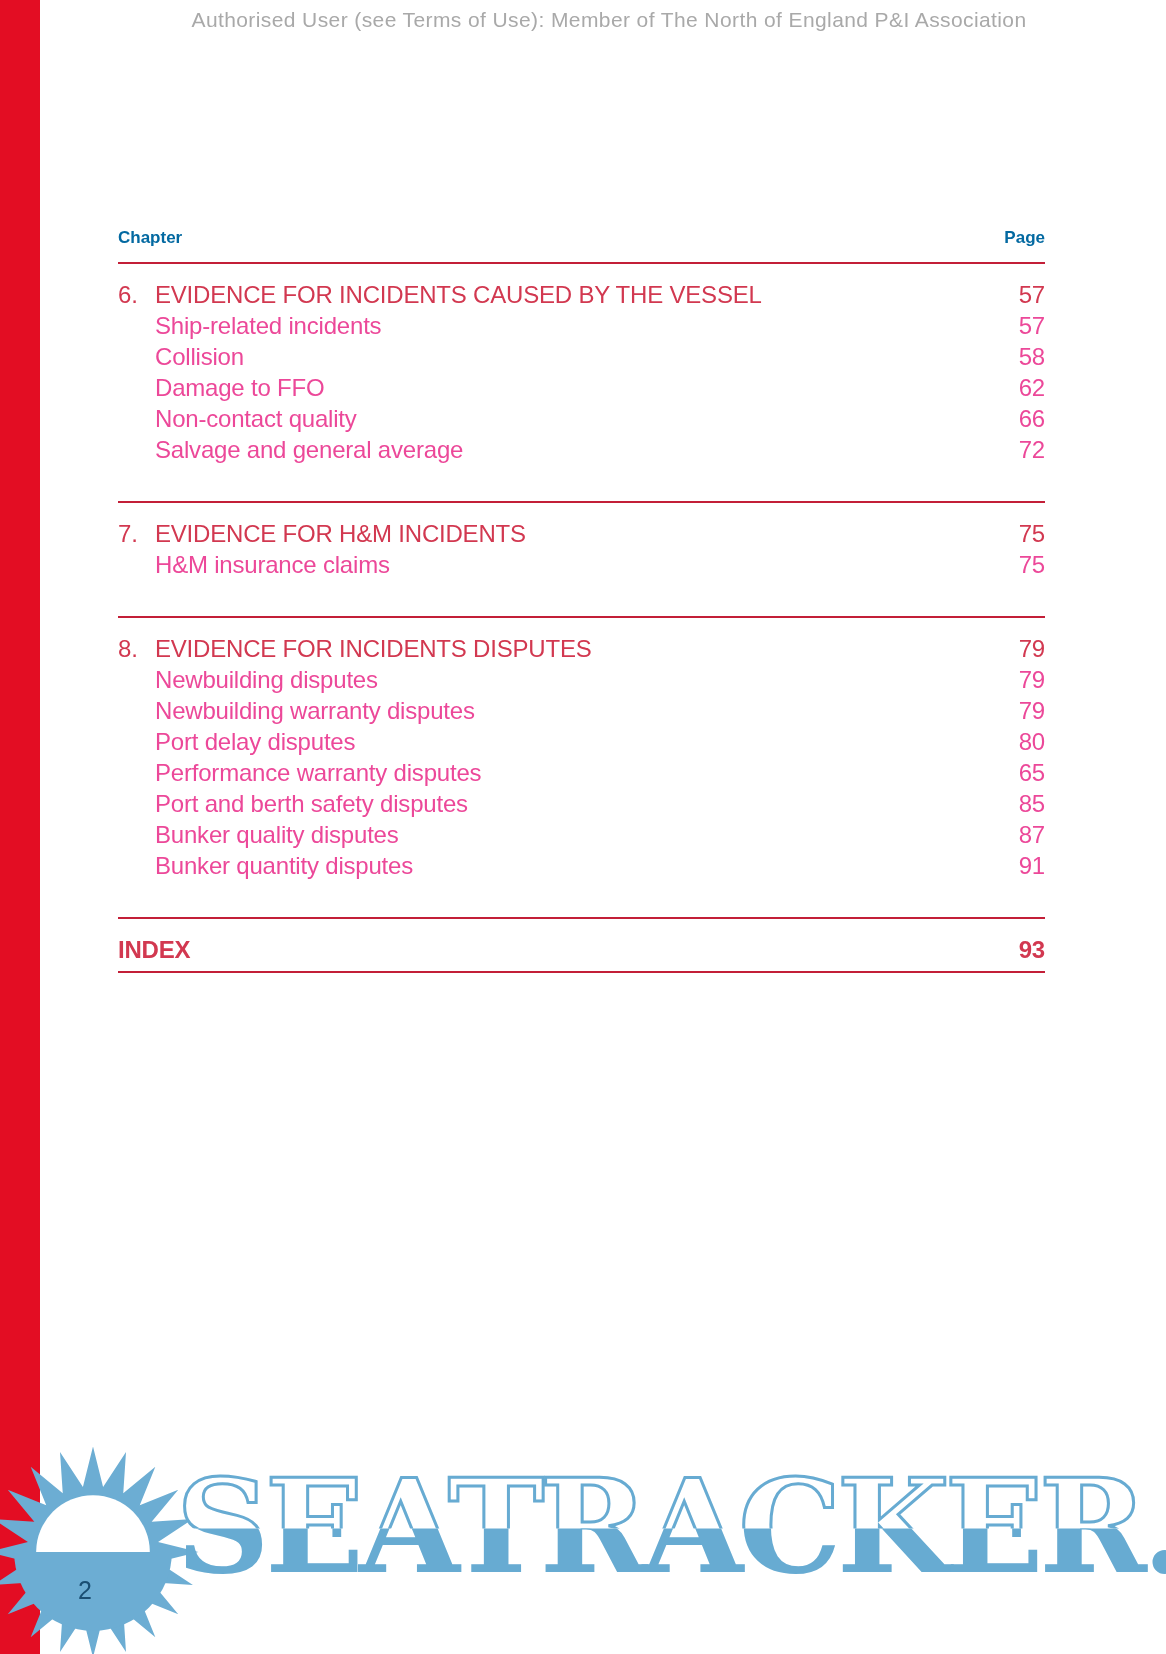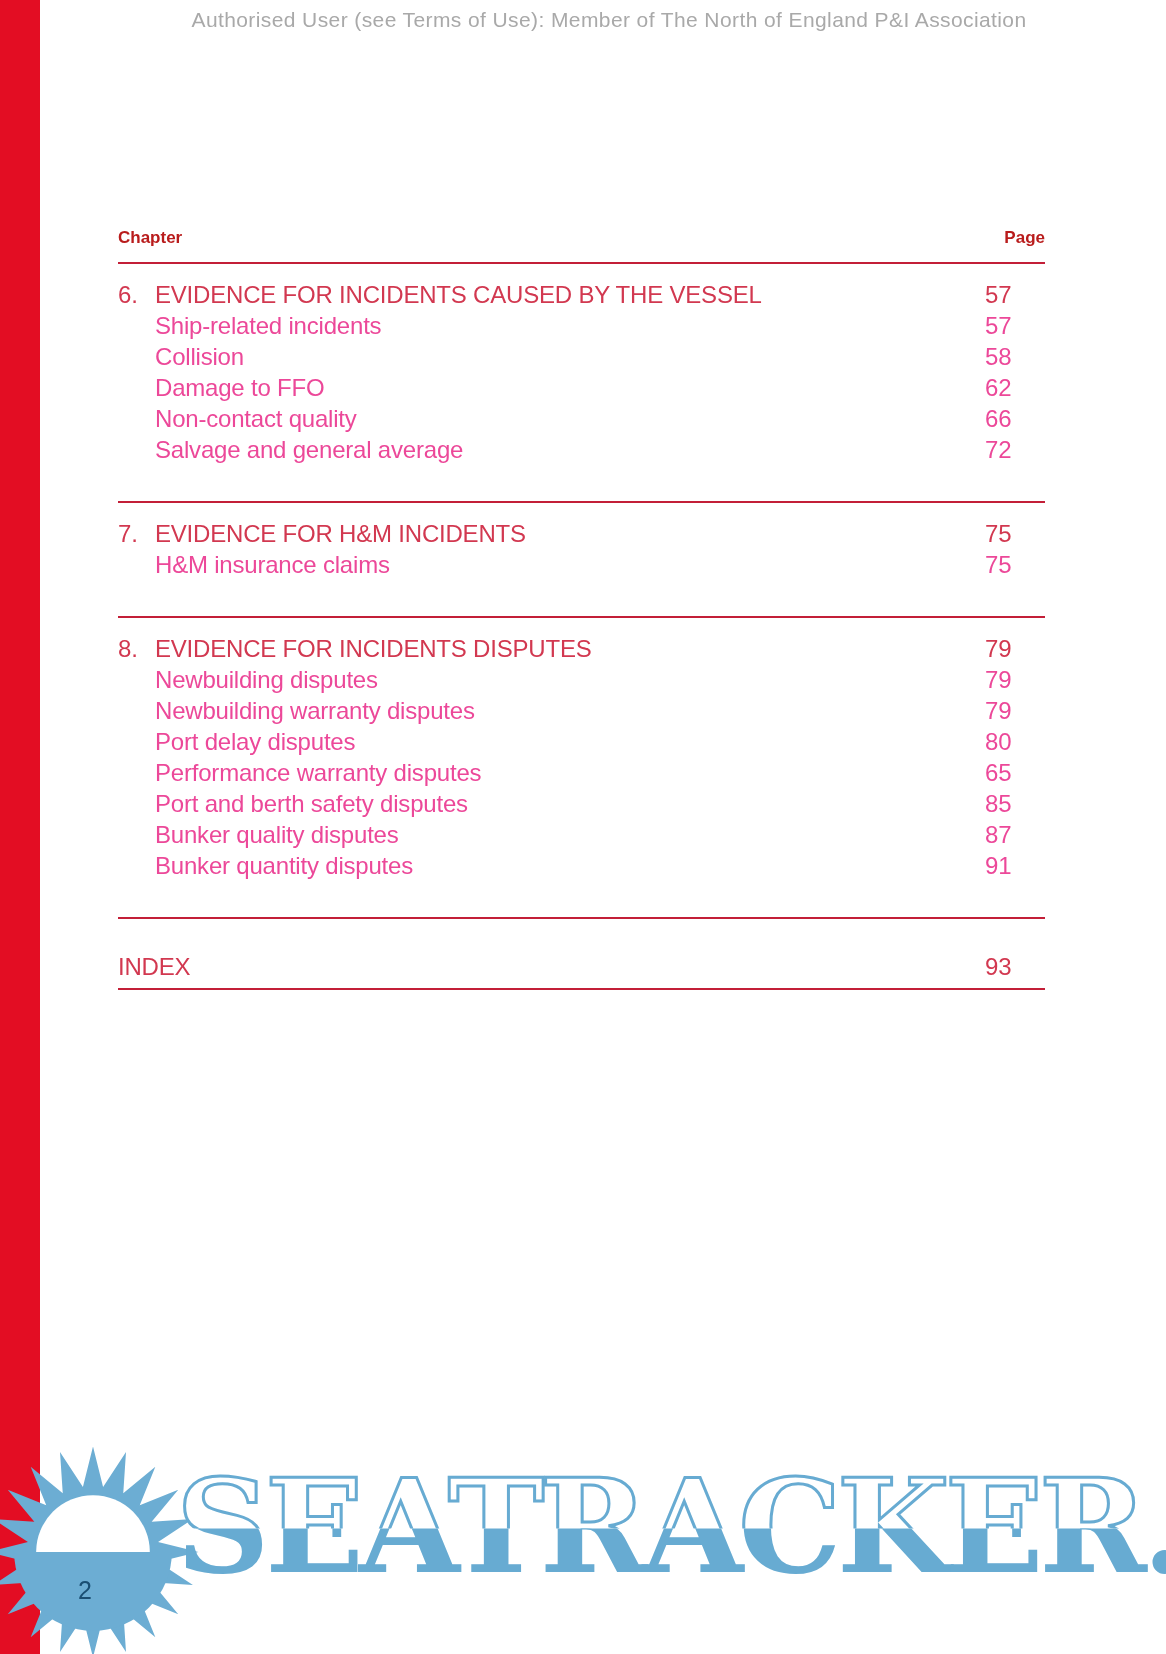--- a/index.html
+++ b/index.html
@@ -17,42 +17,42 @@
   .header-note {
     position:absolute; top:8px; left:40px; right:0;
     text-align:center; font-size:21px; letter-spacing:0.4px;
     color:#a9a9a9; font-weight:400;padding-left:12px;
   }
   .toc {
     position:absolute; left:118px; top:226px; width:927px; z-index:2;
   }
   .toc-head {
     display:flex; justify-content:space-between;
-    font-size:17px; font-weight:700; color:#b91c1c;
+    font-size:17px; font-weight:700; color:#0369a1;
     padding:2px 0 14px 0;
   }
   hr.rule {
     border:none; border-top:2px solid #c31f38; margin:0;
   }
   hr.rule.sec-gap { margin-top:36px; }
   hr.rule.idx-top { margin-top:36px; }
   hr.rule.idx-bottom { margin-top:6px; }
   .toc-section { margin-top:15px; }
   .row {
     display:flex; align-items:baseline;
     height:31px; font-size:24px; font-weight:300;
     letter-spacing:-0.2px; line-height:31px;
   }
   .row .num { width:37px; flex:0 0 37px; }
   .row .label { flex:1 1 auto; }
   .row.item .label { margin-left:37px; }
-  .row .pg { flex:0 0 60px; text-align:left; }
+  .row .pg { flex:0 0 60px; text-align:right; }
   .row.heading { color:#d23850; }
   .row.item { color:#ec4899; }
-  .row.index-row { color:#d23850; margin-top:32px; }
+  .row.index-row { color:#d23850; margin-top:15px;font-weight:bold; }
 
   
   .watermark { position:absolute; left:0; top:0; width:1166px; height:1654px;
     pointer-events:none; z-index:3; }
   .sun { position:absolute; left:-17px; top:1442px; }
   .wm-text-wrap {
     position:absolute; left:176px; right:0; top:1452px; height:152px;
     overflow:hidden; white-space:nowrap;
   }
   .wm-text {

